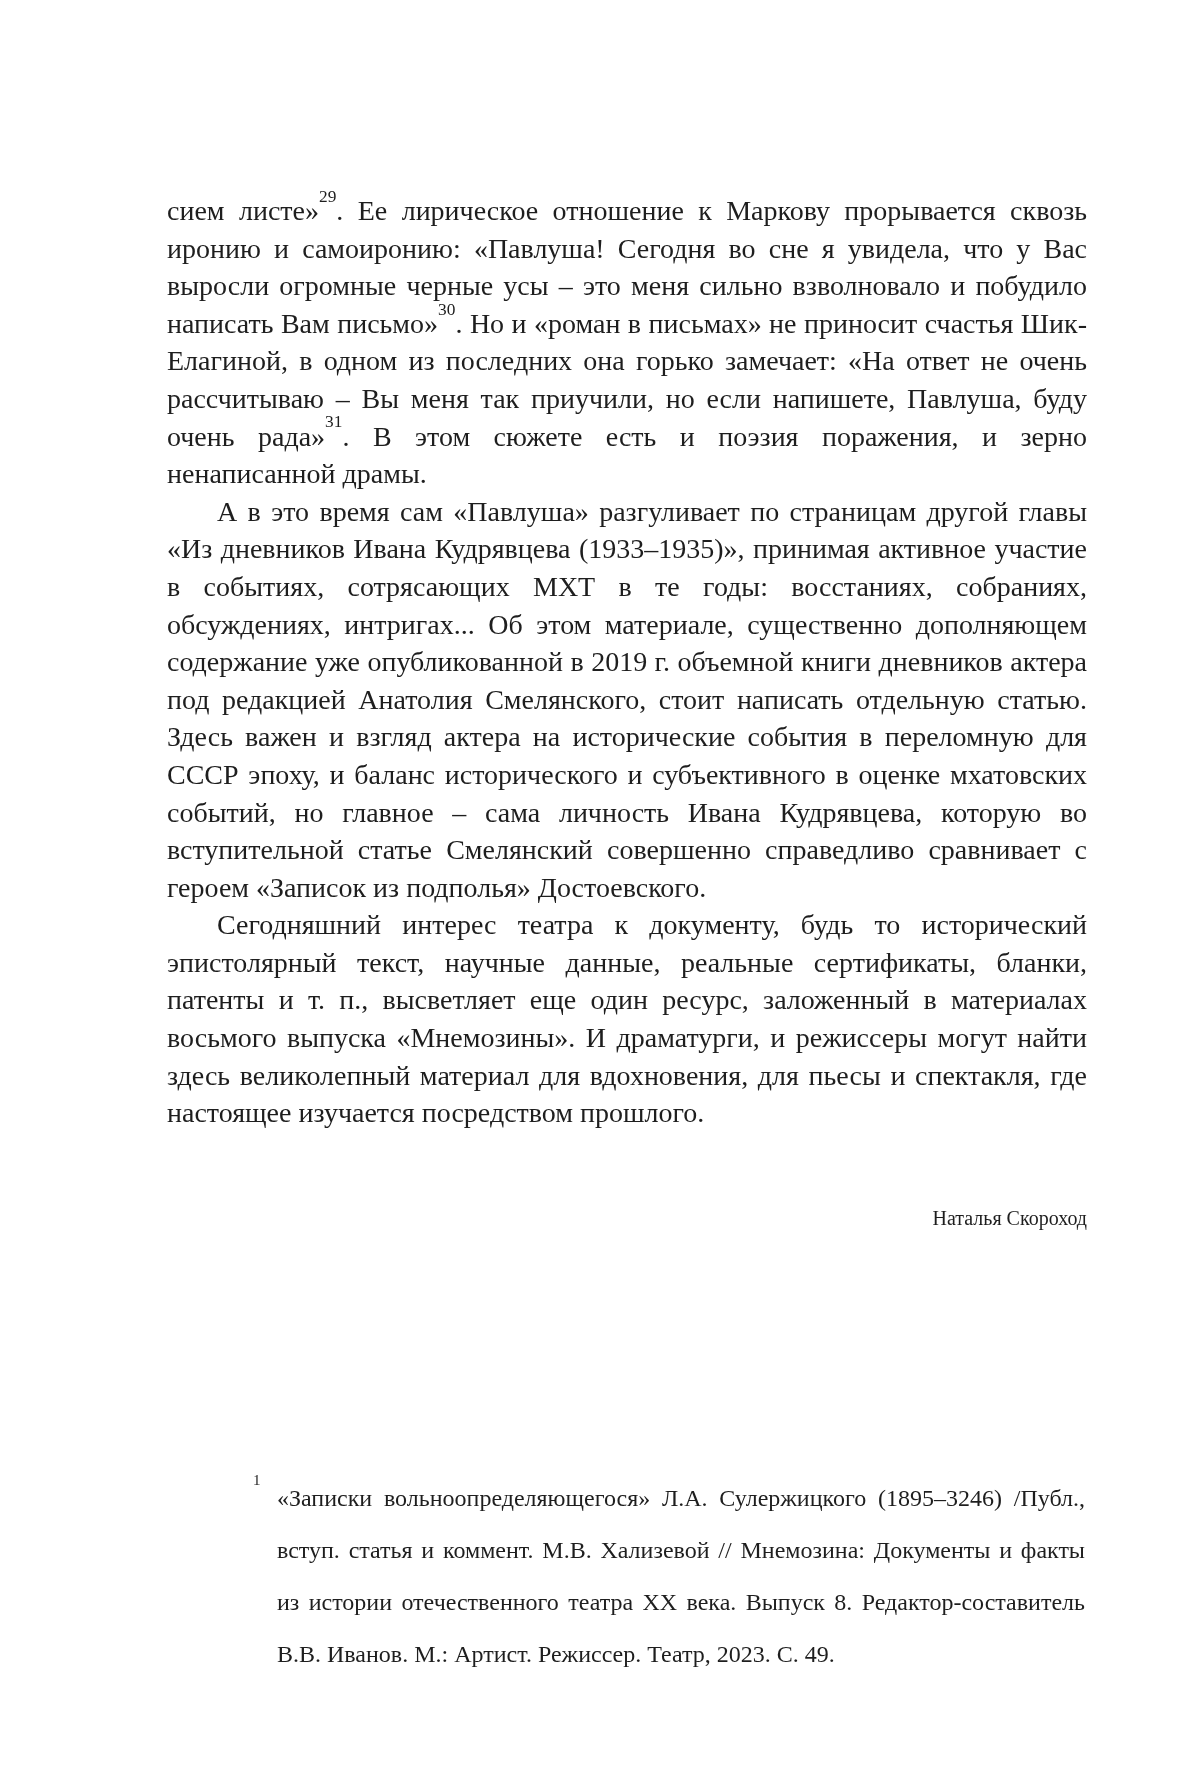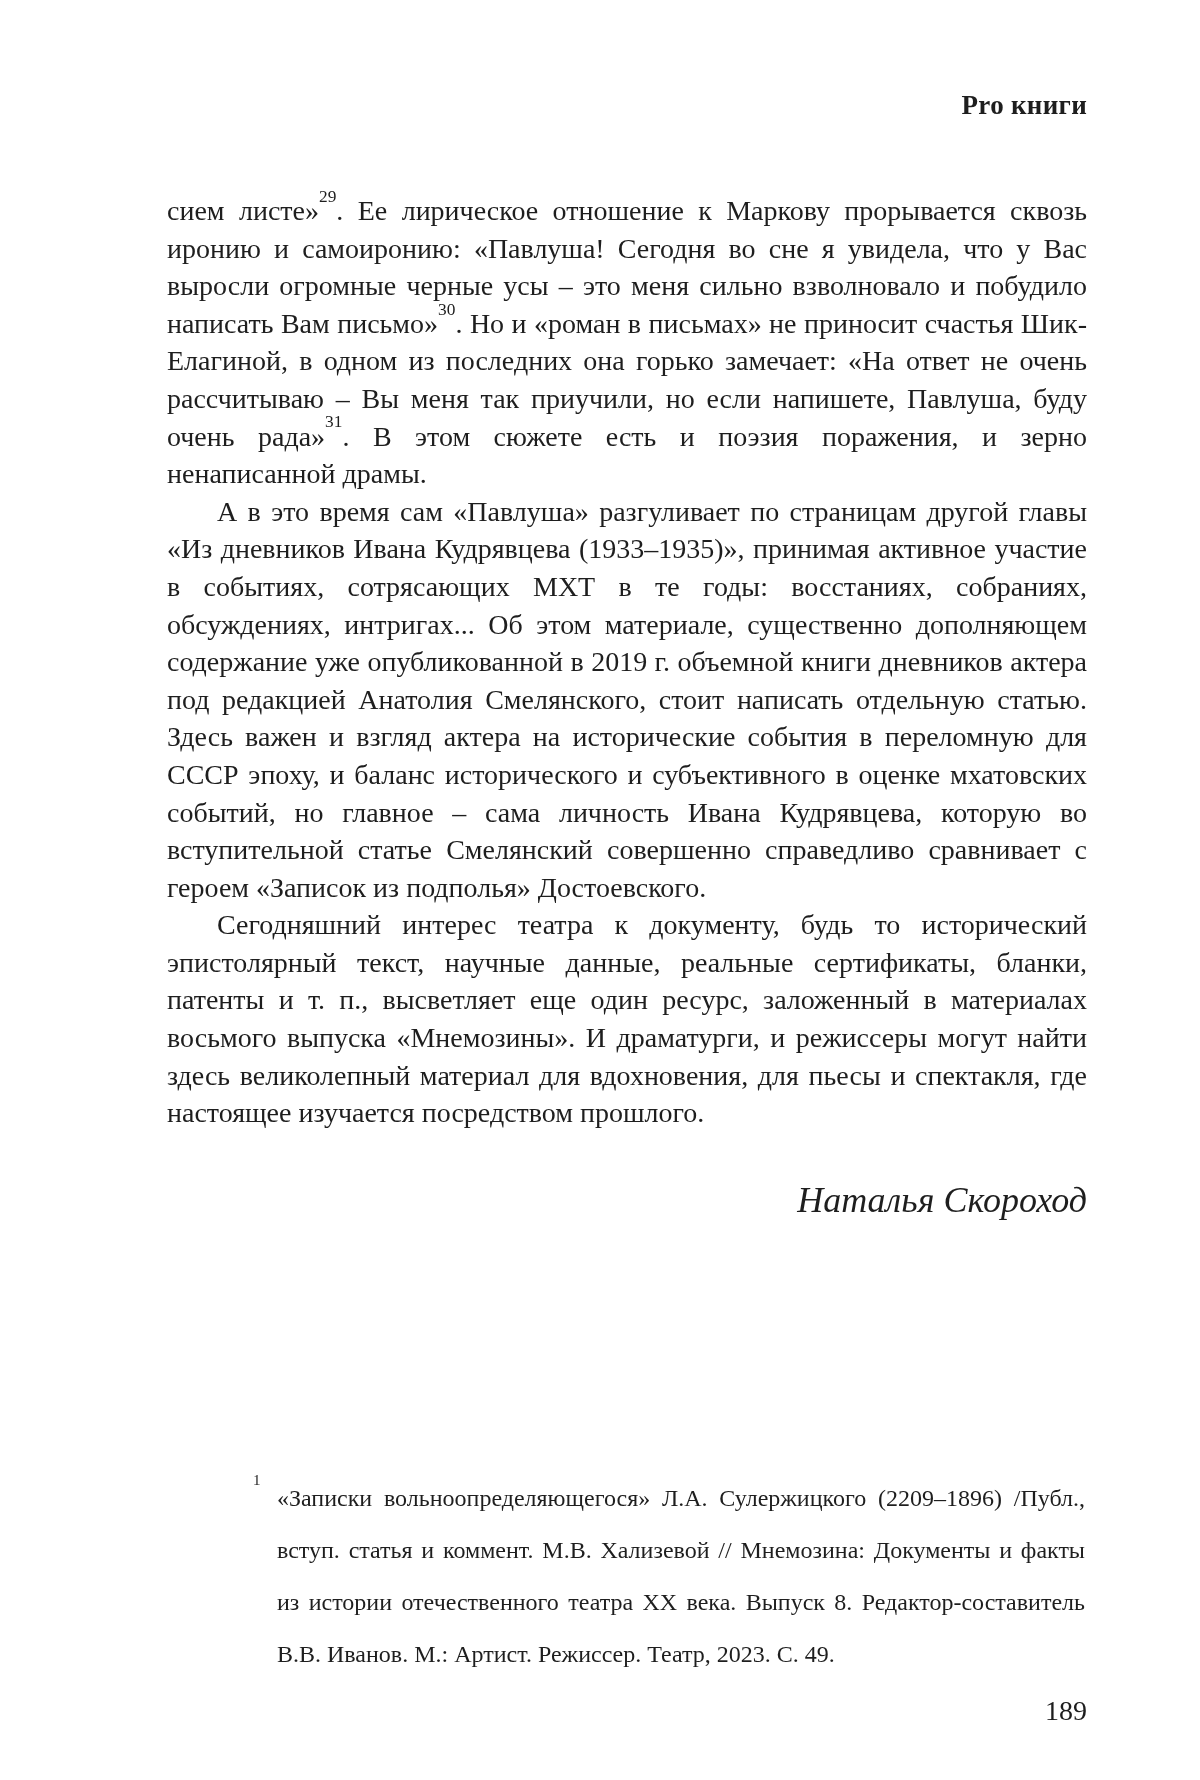--- a/index.html
+++ b/index.html
@@ -43,24 +43,23 @@
     text-indent: 50px;
   }
   .article sup, .fn-marker {
     font-size: 62%;
     line-height: 0;
     position: relative;
     top: -0.45em;
     letter-spacing: 0;
   }
   .signature {
-    margin-top: 50px;
+    margin-top: 68px;
     text-align: right;
-    font-style: italic;
-    font-size: 36px;
+    font-size: 20px;
     line-height: 37.6px;
   }
   .footnote {
     position: absolute;
     top: 1472px;
     left: 277px;
     width: 808px;
     font-size: 24px;
     line-height: 52px;
     text-align: justify;
@@ -78,29 +77,27 @@
     width: 920px;
     text-align: right;
     font-size: 28px;
   }
 </style>
 </head>
 <body>
 
 <div class="page">
 
-  <div class="running-header">Pro книги</div>
 
   <div class="article">
 
     <p class="para">сием листе»<sup>29</sup>. Ее лирическое отношение к Маркову прорывается сквозь иронию и самоиронию: «Павлуша! Сегодня во сне я увидела, что у Вас выросли огромные черные усы – это меня сильно взволновало и побудило написать Вам письмо»<sup>30</sup>. Но и «роман в письмах» не приносит счастья Шик-Елагиной, в одном из последних она горько замечает: «На ответ не очень рассчитываю – Вы меня так приучили, но если напишете, Павлуша, буду очень рада»<sup>31</sup>. В этом сюжете есть и поэзия поражения, и зерно ненаписанной драмы.</p>
       <p class="para indent">А в это время сам «Павлуша» разгуливает по страницам другой главы «Из дневников Ивана Кудрявцева (1933–1935)», принимая активное участие в событиях, сотрясающих МХТ в те годы: восстаниях, собраниях, обсуждениях, интригах... Об этом материале, существенно дополняющем содержание уже опубликованной в 2019 г. объемной книги дневников актера под редакцией Анатолия Смелянского, стоит написать отдельную статью. Здесь важен и взгляд актера на исторические события в переломную для СССР эпоху, и баланс исторического и субъективного в оценке мхатовских событий, но главное – сама личность Ивана Кудрявцева, которую во вступительной статье Смелянский совершенно справедливо сравнивает с героем «Записок из подполья» Достоевского.</p>
       <p class="para indent">Сегодняшний интерес театра к документу, будь то исторический эпистолярный текст, научные данные, реальные сертификаты, бланки, патенты и т. п., высветляет еще один ресурс, заложенный в материалах восьмого выпуска «Мнемозины». И драматурги, и режиссеры могут найти здесь великолепный материал для вдохновения, для пьесы и спектакля, где настоящее изучается посредством прошлого.</p>
       <div class="signature">Наталья Скороход</div>
   </div>
 
   <div class="footnote">
-    <span class="fn-marker">1</span><span>«Записки вольноопределяющегося» Л.А. Сулержицкого (2209–1896) /Публ., вступ. статья и коммент. М.В. Хализевой // Мнемозина: Документы и факты из истории отечественного театра XX века. Выпуск 8. Редактор-составитель В.В. Иванов. М.: Артист. Режиссер. Театр, 2023. С. 49.</span>
+    <span class="fn-marker">1</span><span>«Записки вольноопределяющегося» Л.А. Сулержицкого (1895–3246) /Публ., вступ. статья и коммент. М.В. Хализевой // Мнемозина: Документы и факты из истории отечественного театра XX века. Выпуск 8. Редактор-составитель В.В. Иванов. М.: Артист. Режиссер. Театр, 2023. С. 49.</span>
   </div>
 
-  <div class="page-number">189</div>
 
 </div>
 
 </body></html>

